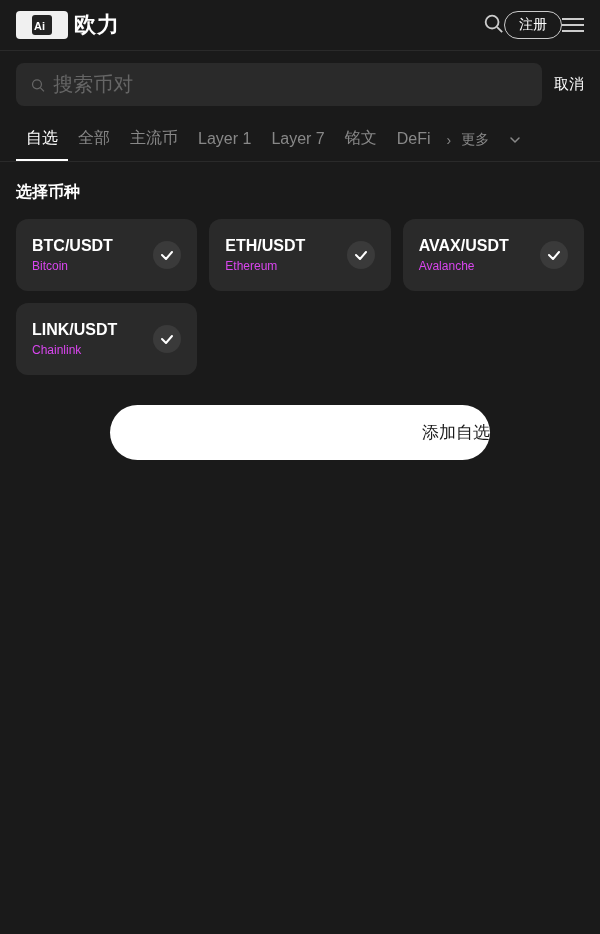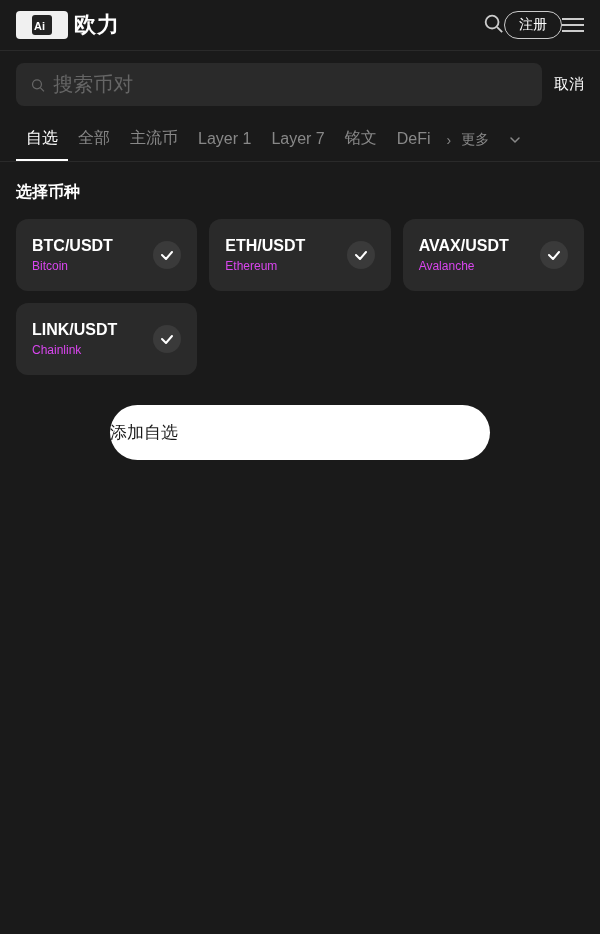--- a/index.html
+++ b/index.html
@@ -219,21 +219,21 @@
       width: 100%;
       max-width: 380px;
       background: #fff;
       color: #1a1a1a;
       border: none;
       border-radius: 40px;
       padding: 16px 0;
       font-size: 17px;
       font-weight: 500;
       cursor: pointer;
-      text-align: left;
+      text-align: right;
     }
   </style>
 </head>
 <body>
 
 <div class="header">
   <div class="header-logo">
     <div class="logo-icon">
       <svg viewBox="0 0 20 20" fill="none">
         <rect width="20" height="20" rx="3" fill="#222"></rect>

